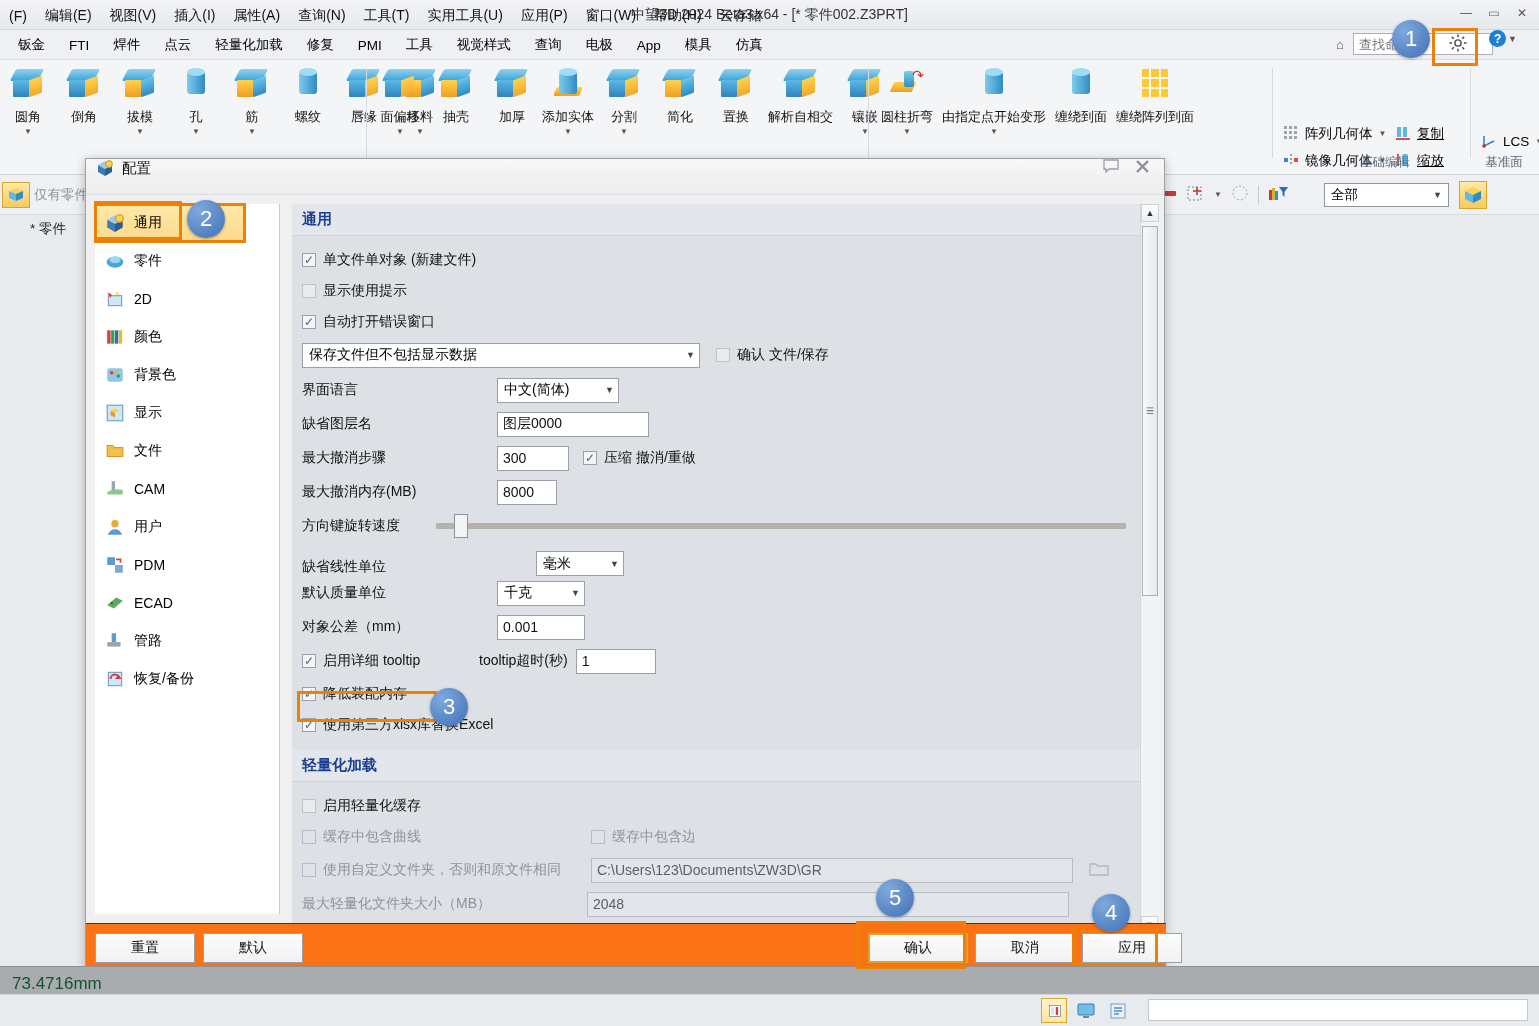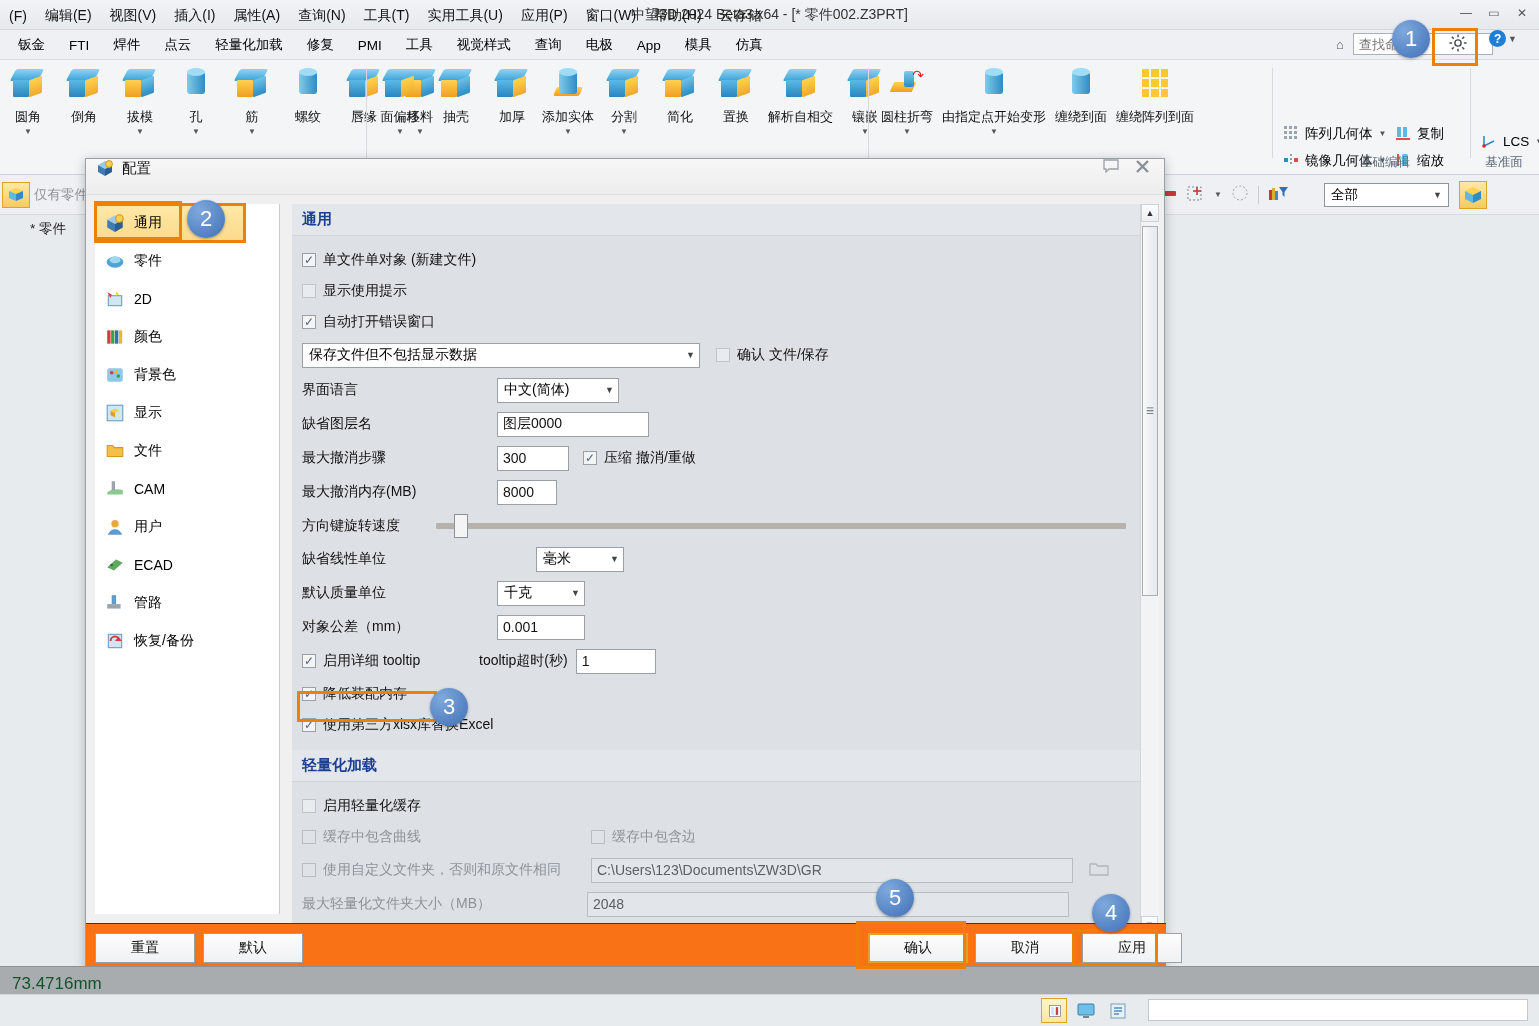--- a/index.html
+++ b/index.html
@@ -94,21 +94,21 @@
   .grid9 i{background:#ffc832;display:block;}
   .bend{width:34px;height:30px;margin:3px auto 0;position:relative;}
   .bend .p1{position:absolute;left:2px;top:14px;width:22px;height:10px;background:linear-gradient(#ffd24d,#ef9e20);transform:skewX(-24deg);}
   .bend .p2{position:absolute;left:14px;top:3px;width:10px;height:16px;background:linear-gradient(#7fcbea,#2f8cc4);border-radius:2px;}
   .bend .arw{position:absolute;right:0;top:2px;color:#d22;font-size:14px;line-height:10px;}
 
   .grpcap { position:absolute; bottom:1px; width:100%; text-align:center; font-size:12.5px; color:#5b6a77; }
 
   
   .editgroup { position:absolute; left:1280px; top:60px; width:148px; height:100px; }
-  .editgroup2 { position:absolute; left:1392px; top:60px; width:105px; height:100px; }
+  .editgroup2 { position:absolute; left:1392px; top:60px; width:105px; height:100px;text-decoration:underline; }
   .erow { display:flex; align-items:center; gap:4px; height:27px; font-size:13.5px; padding:0 3px;}
   .eico { width:18px; height:18px; flex:none; position:relative; }
   .ecaret { font-size:8px; color:#555; margin-left:2px; }
   .basegroup { position:absolute; left:1478px; top:60px; width:60px; height:100px;}
 
   
   .subbar {
     position:absolute; left:0; top:175px; width:1539px; height:40px;
     background:#eef0f3; border-bottom:1px solid #d6d9dd;
   }
@@ -784,20 +784,30 @@
             <svg width="20" height="20" viewBox="0 0 18 18">
                 <circle cx="9" cy="6" r="3.3" fill="#e8a93e"></circle>
                 <path d="M2.5 16 q2-5 6.5-5 t6.5 5z" fill="#5b9bd0"></path>
               </svg>
           </span>
           <span>用户</span>
         </div>
         <div class="side-item">
           <span class="side-ico">
             <svg width="20" height="20" viewBox="0 0 18 18">
+                <rect x="2" y="2" width="7" height="7" fill="#5b9bd0"></rect>
+                <rect x="9" y="9" width="7" height="7" fill="#7aa9d4"></rect>
+                <path d="M10 4 h4 v3" fill="none" stroke="#d83b3b" stroke-width="1.5"></path>
+              </svg>
+          </span>
+          <span>PDM</span>
+        </div>
+        <div class="side-item">
+          <span class="side-ico">
+            <svg width="20" height="20" viewBox="0 0 18 18">
                 <polygon points="2,11 10,4 16,7 8,14" fill="#5fa85f"></polygon>
                 <rect x="5" y="8" width="2" height="2" fill="#2e6b2e"></rect>
               </svg>
           </span>
           <span>ECAD</span>
         </div>
         <div class="side-item">
           <span class="side-ico">
             <svg width="20" height="20" viewBox="0 0 18 18">
                 <rect x="6" y="2" width="4" height="8" fill="#5b9bd0"></rect>
@@ -872,21 +882,21 @@
             <input class="txt" style="width: 60px;" value="8000">
           </div>
 
           <div class="row" style="height:33px;">
             <span class="lbl" style="width:128px;">方向键旋转速度</span>
             <div class="slider" style="width:690px;margin-left:6px;">
               <div class="knob" style="left:18px;"></div>
             </div>
           </div>
 
-          <div class="row" style="height:34px;">
+          <div class="row" style="height:34px;align-items:flex-end;">
             <span class="lbl" style="width:195px;">缺省线性单位</span>
             <div class="sel" style="width:88px;margin-left:39px;">
               <span>毫米</span>
               <span class="ar">▼</span>
             </div>
           </div>
 
           <div class="row" style="height:34px;">
             <span class="lbl" style="width:195px;">默认质量单位</span>
             <div class="sel" style="width:88px;">

